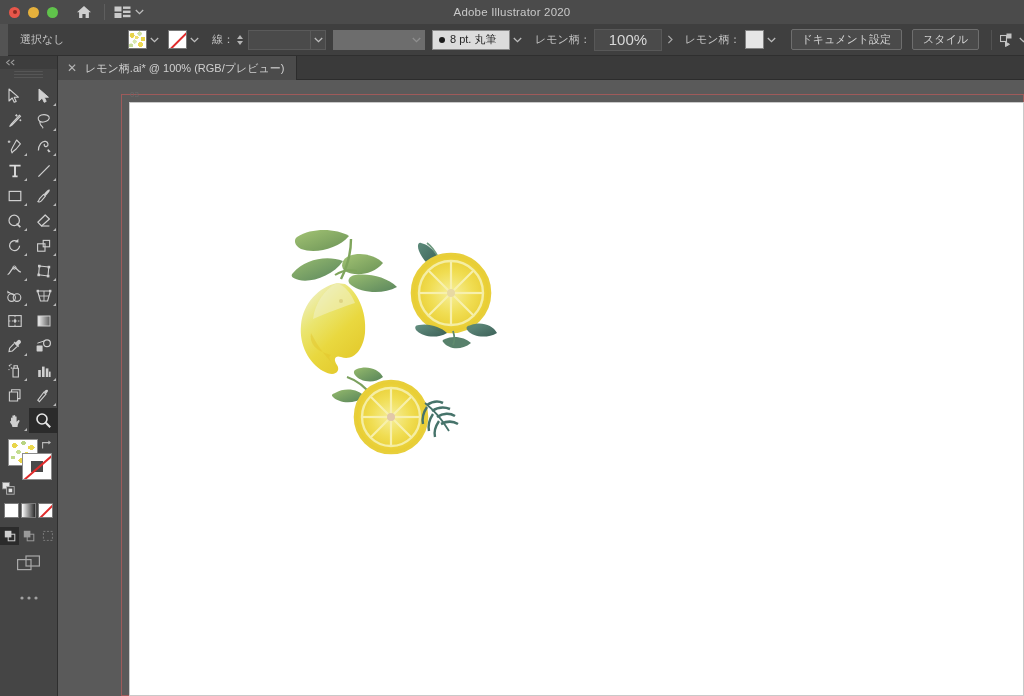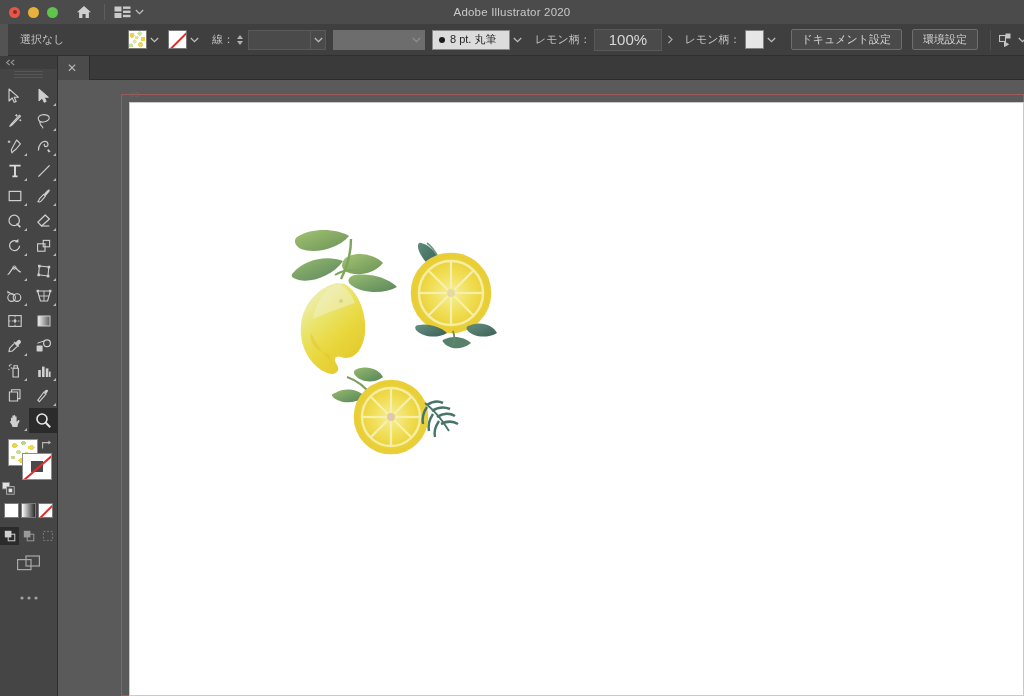--- a/index.html
+++ b/index.html
@@ -317,39 +317,40 @@
 
     <div class="cb-label" style="margin-left:6px">レモン柄：</div>
     <div class="style-swatch" style="margin-left:4px"></div>
     <div class="chev-btn">
       <svg width="9" height="6" viewBox="0 0 9 6">
         <path d="M0.8 1 L4.5 4.6 L8.2 1" stroke="#bdbdbd" stroke-width="1.3" fill="none"></path>
       </svg>
     </div>
 
     <div class="btn-pill" style="margin-left:12px">ドキュメント設定</div>
-    <div class="btn-pill" style="margin-left:10px">環境設定</div>
+    <div class="btn-pill" style="margin-left:10px">スタイル</div>
 
     <div class="vdiv" style="margin-left:12px"></div>
 
     <div style="display:flex;align-items:center;gap:4px">
       <svg width="15" height="14" viewBox="0 0 15 14">
         <rect x="0.5" y="2.5" width="6" height="6" fill="none" stroke="#c4c4c4" stroke-width="1.1"></rect>
         <rect x="6.5" y="0.5" width="5" height="5" fill="#c4c4c4"></rect>
         <path d="M5.5 9 L5.5 13.5 M5.5 13.5 L9.5 11.3 L5.5 9" fill="#c4c4c4" stroke="#c4c4c4" stroke-width="1"></path>
       </svg>
       <svg width="9" height="6" viewBox="0 0 9 6">
         <path d="M0.8 1 L4.5 4.6 L8.2 1" stroke="#bdbdbd" stroke-width="1.3" fill="none"></path>
       </svg>
     </div>
   </div>
 
   <div class="tabbar">
     <div class="doc-tab">
       <span class="tab-close">✕</span>
+      <span class="tab-title">レモン柄.ai* @ 100% (RGB/プレビュー)</span>
     </div>
   </div>
 
   <div class="toolpanel">
 
     <div class="tp-handle">
       <svg width="11" height="7" viewBox="0 0 11 7">
         <path d="M4.6 0.8 L1.6 3.5 L4.6 6.2 M9.2 0.8 L6.2 3.5 L9.2 6.2" stroke="#9d9d9d" stroke-width="1.1" fill="none"></path>
       </svg>
     </div>

